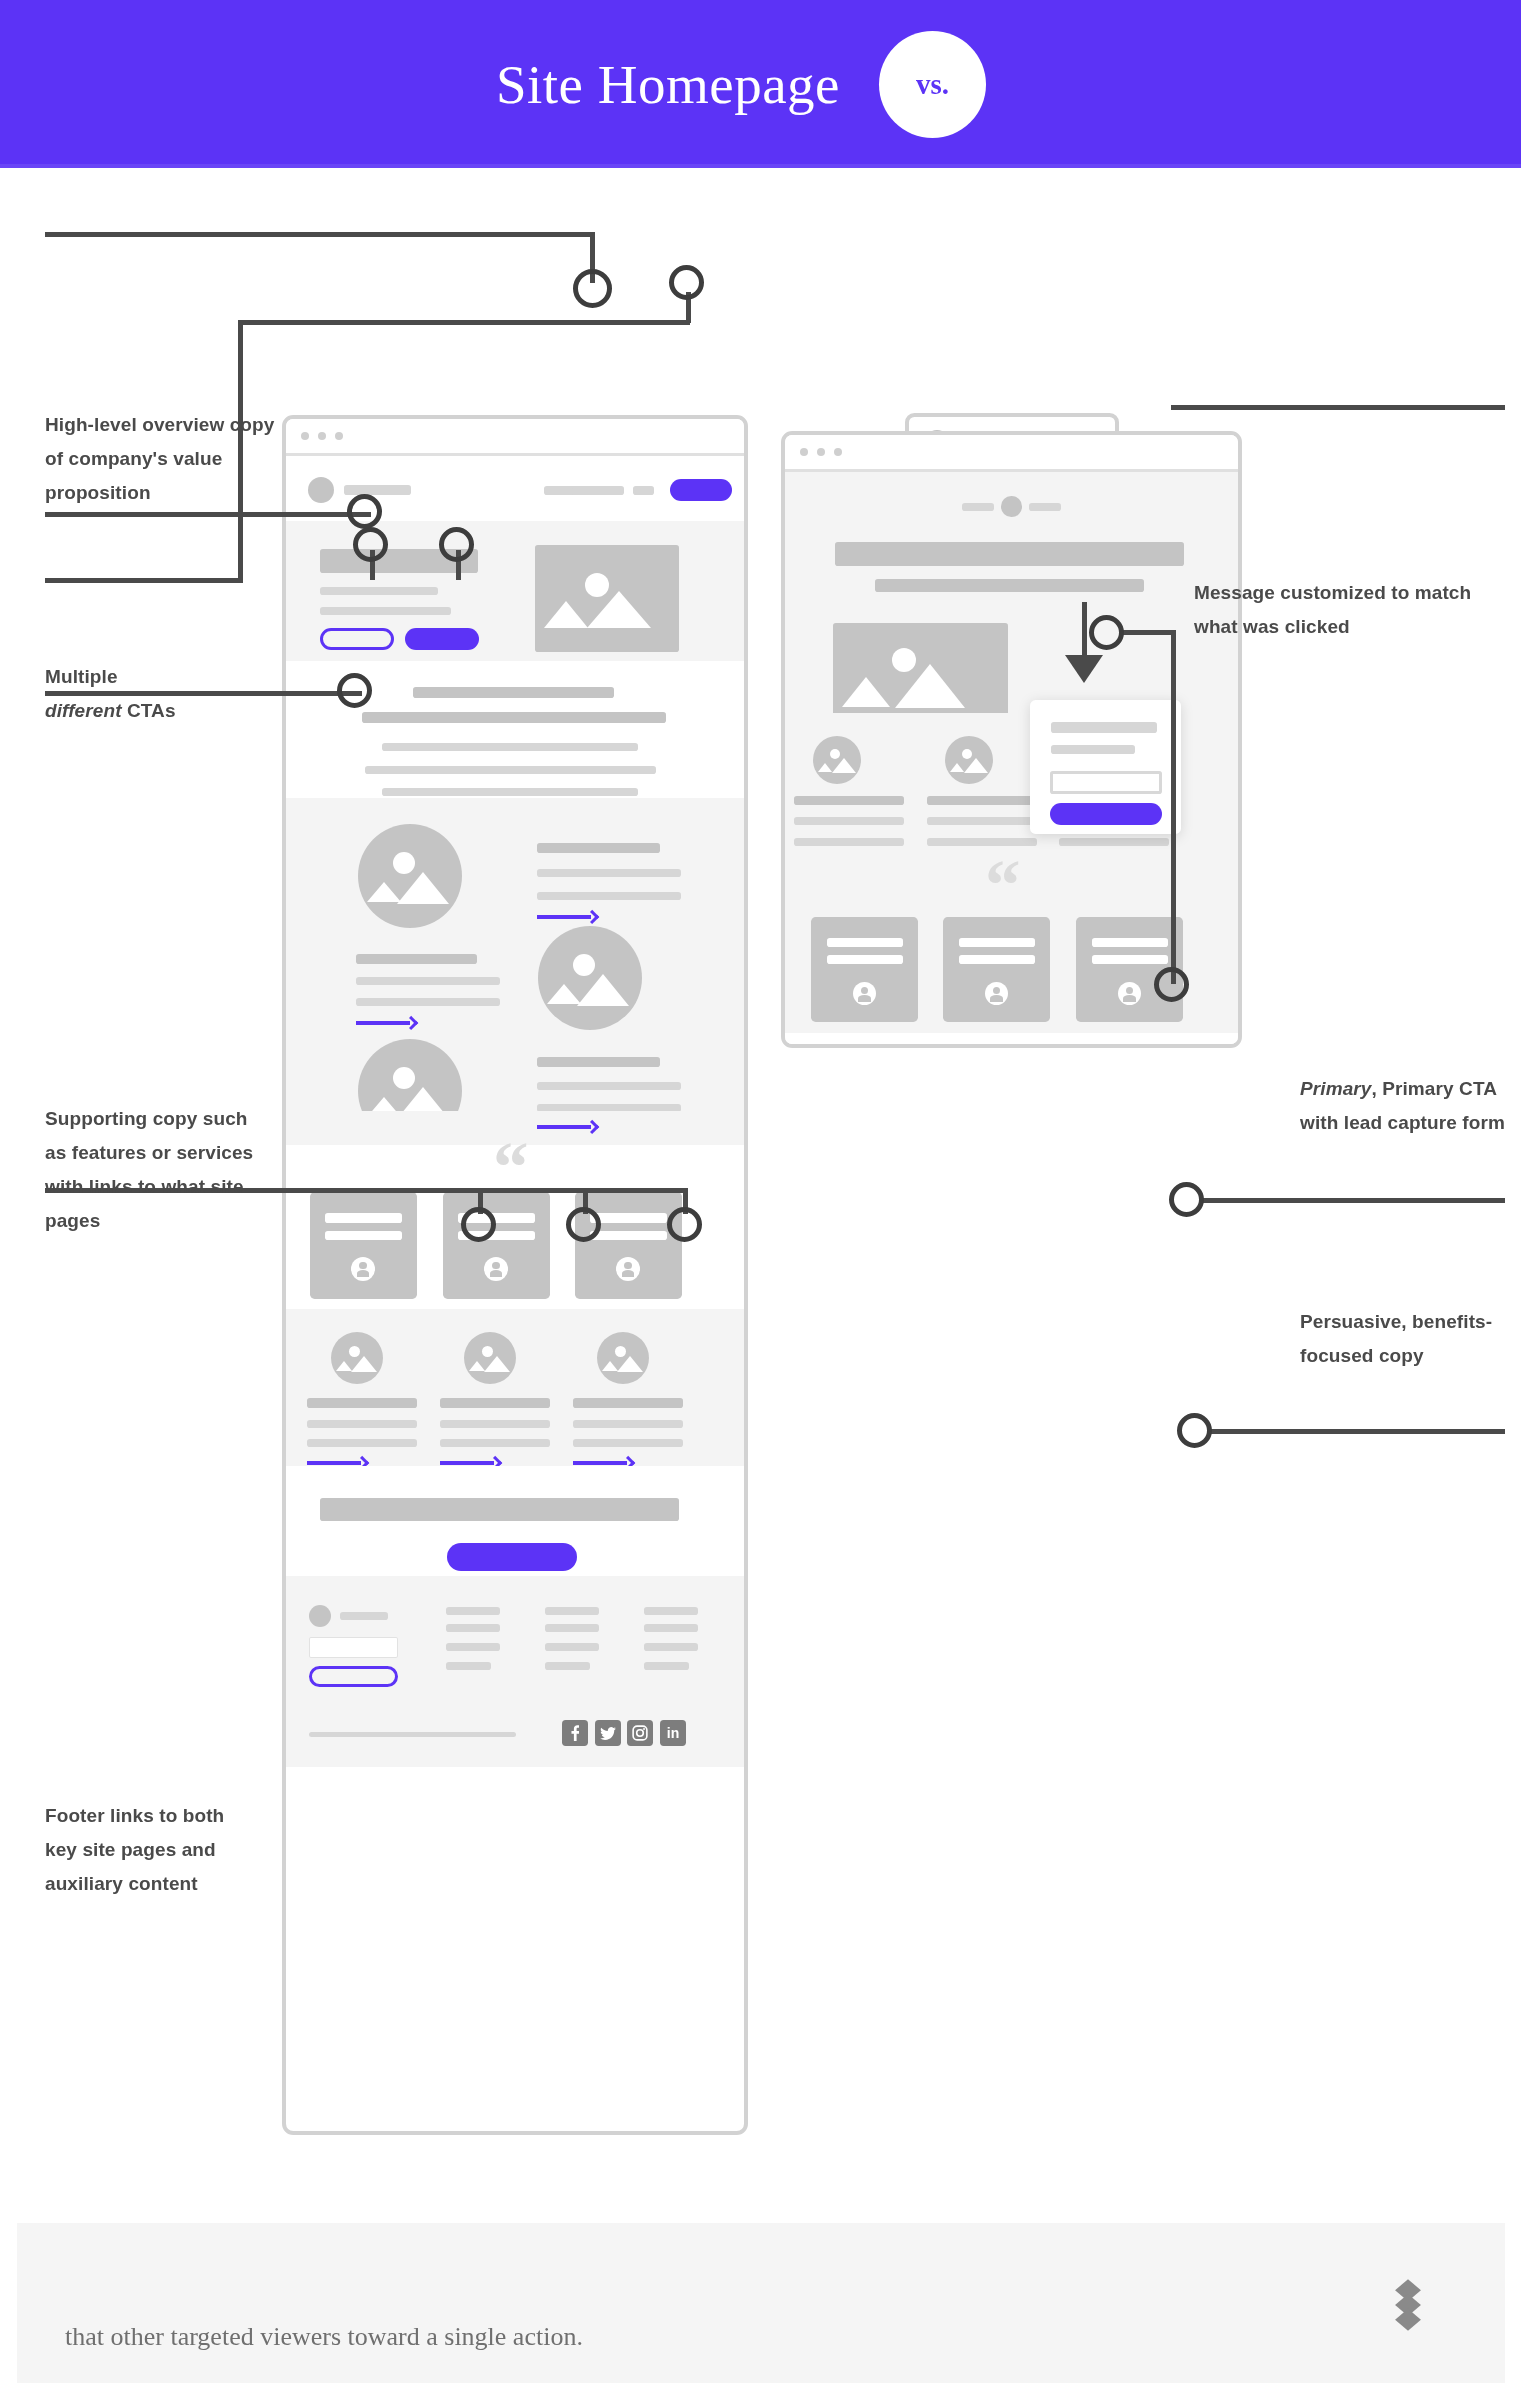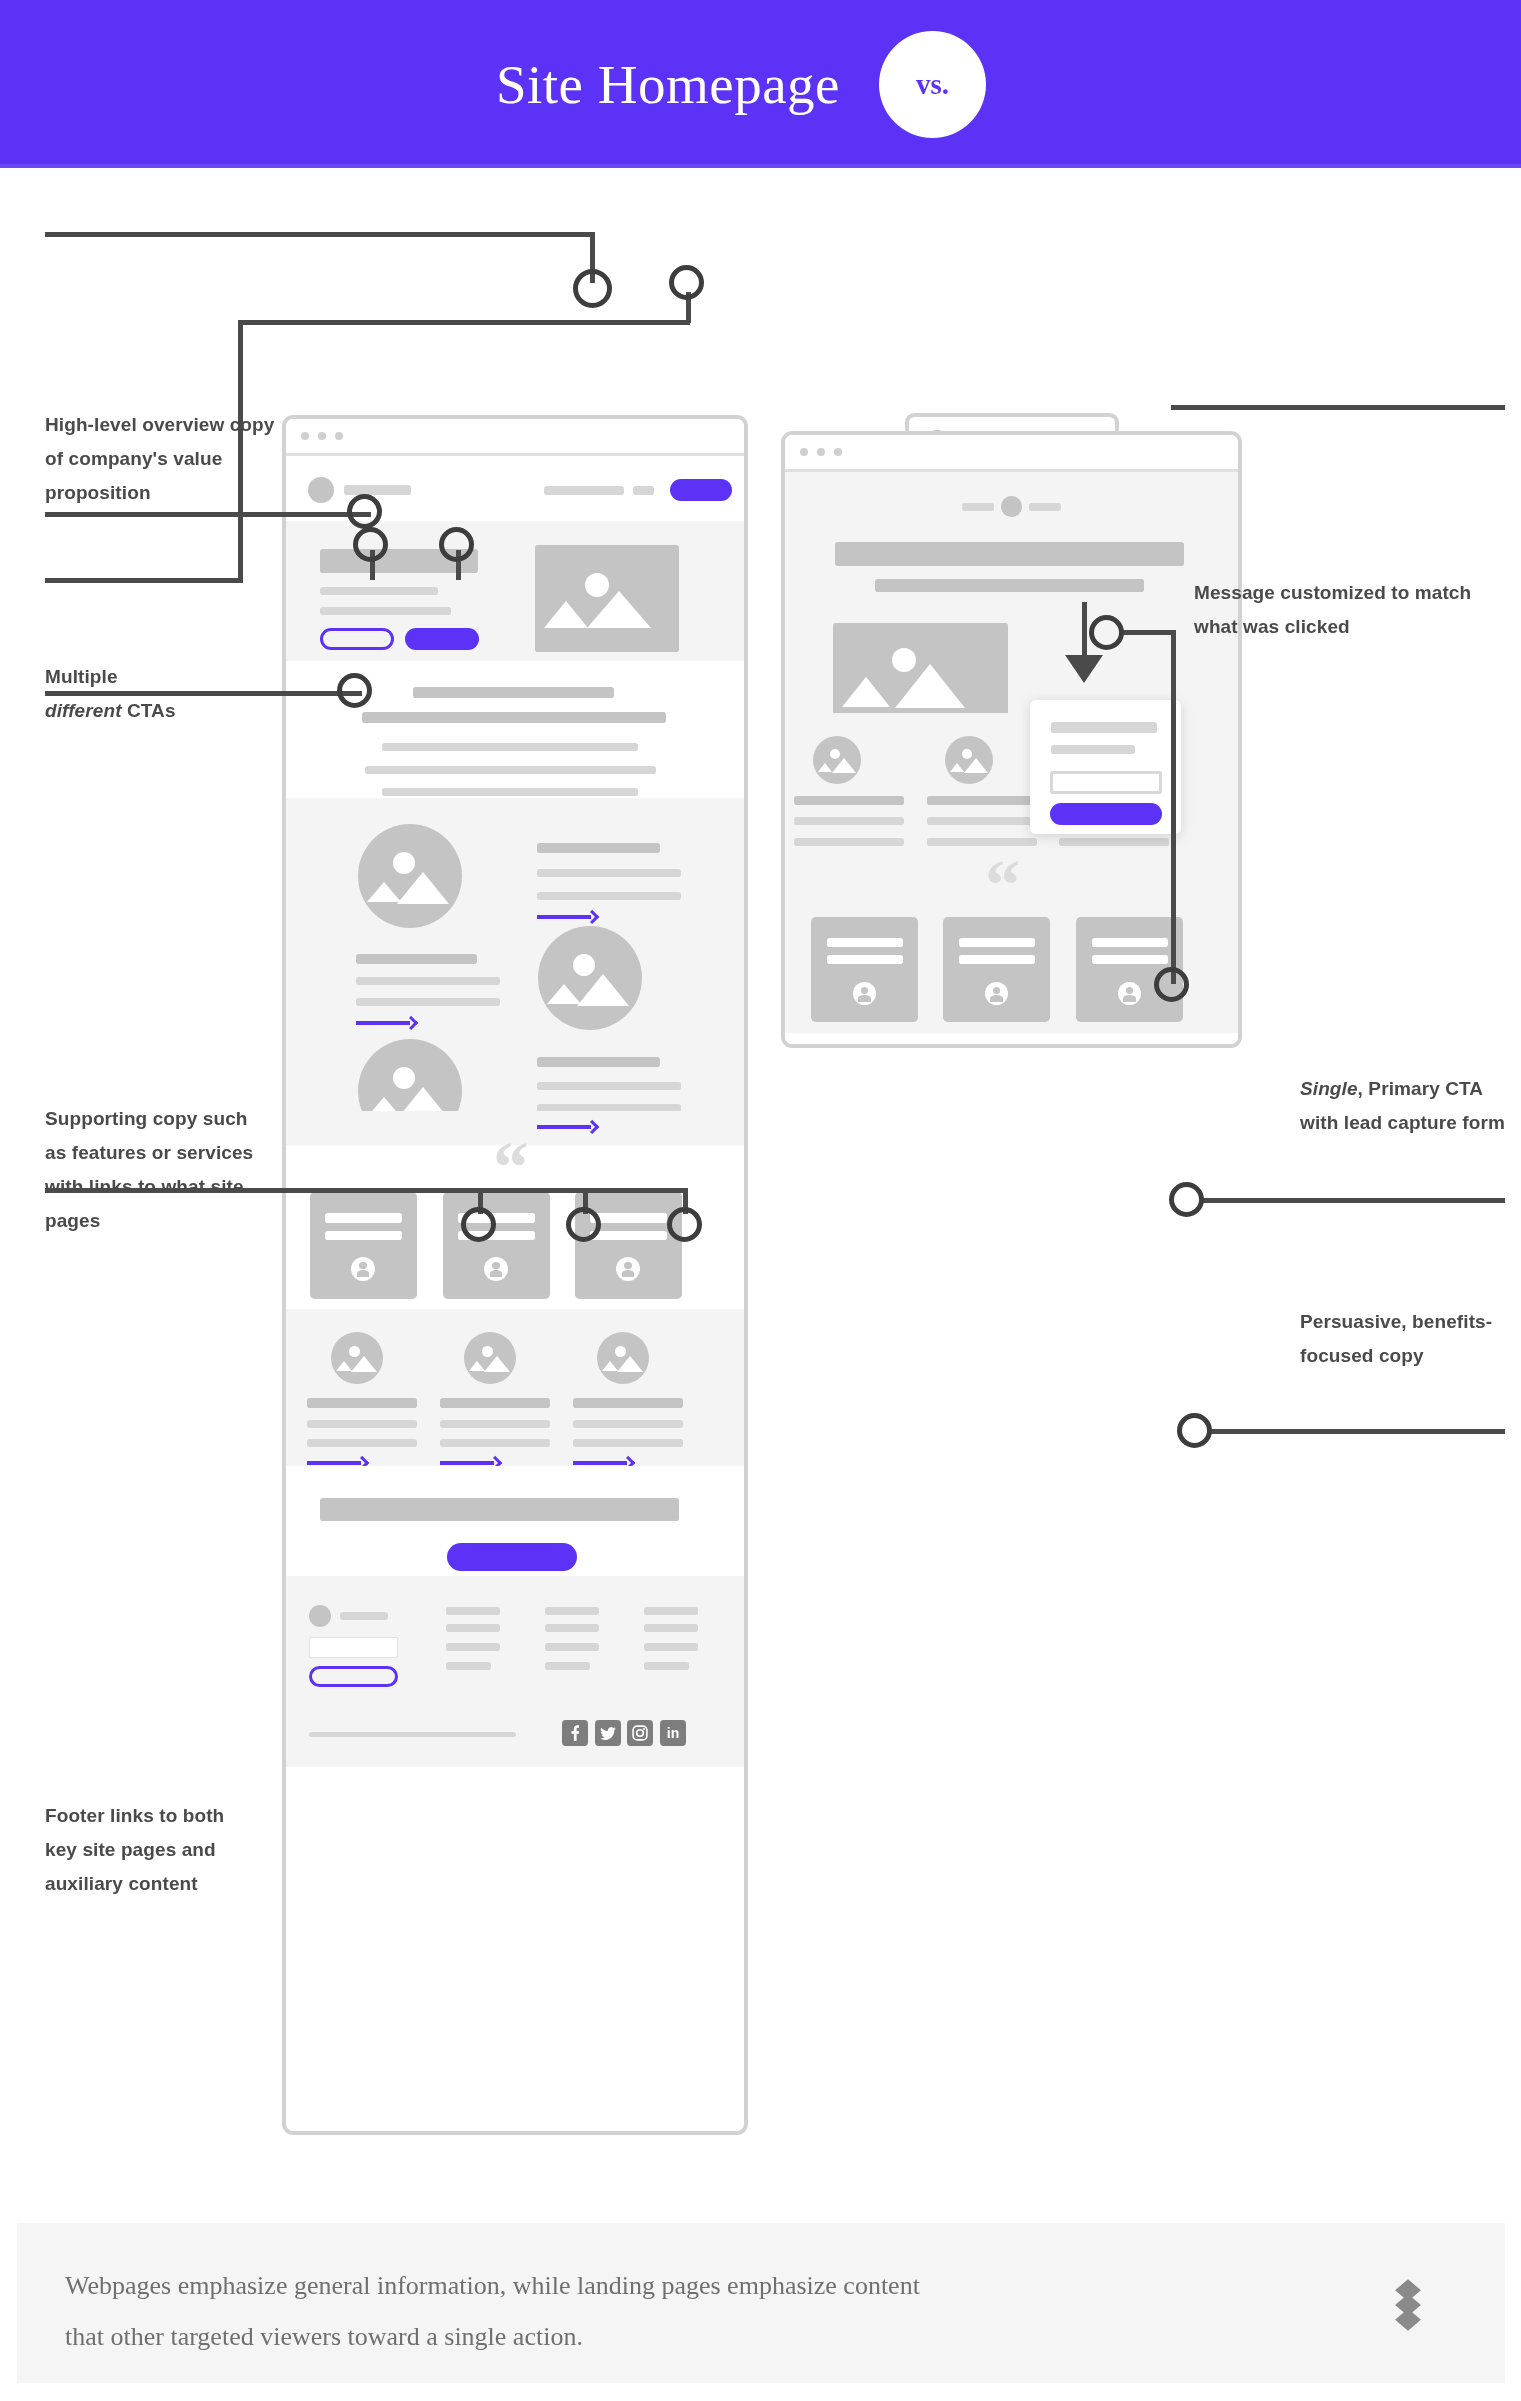--- a/index.html
+++ b/index.html
@@ -509,29 +509,29 @@
 
   <div class="anno" style="left:45px; top:240px; width:233px;">High-level overview copy of company's value proposition</div>
 
   <div class="anno" style="left:45px; top:934px; width:214px;">Supporting copy such as features or services with links to what site pages</div>
 
   <div class="anno right" style="left:1194px; top:408px; width:298px;">Message customized to match what was clicked</div>
 
   <div class="anno" style="left:45px; top:1631px; width:200px;">Footer links to both key site pages and auxiliary content</div>
 
   <div class="anno right" style="left:1300px; top:904px; width:210px;">
-    <em>Single</em><span>, Primary CTA with lead capture form</span>
+    <em>Primary</em><span>, Primary CTA with lead capture form</span>
   </div>
 
   <div class="anno right" style="left:1300px; top:1137px; width:210px;">Persuasive, benefits-focused copy</div>
 </div>
 
 <div class="capbar">
   <div class="captext">
-    <span>Webpages emphasize general information, while landing pages emphasize content</span><br>
+    <br>
     <span>that other targeted viewers toward a single action.</span>
   </div>
   <div class="stack-icon">
     <svg width="48" height="52" viewBox="0 0 52 56">
       <polygon points="26,0 40,12 26,24 12,12" fill="#8a8a8a"></polygon>
       <polygon points="26,16 40,28 26,40 12,28" fill="#8a8a8a"></polygon>
       <polygon points="26,32 40,44 26,56 12,44" fill="#8a8a8a"></polygon>
     </svg>
   </div>
 </div>

